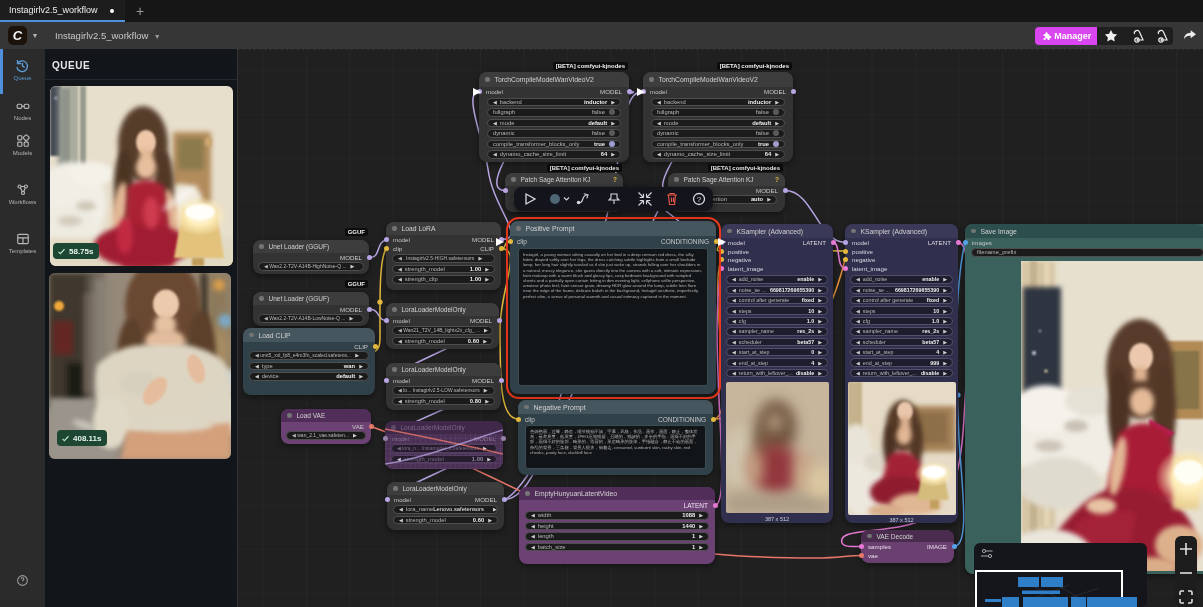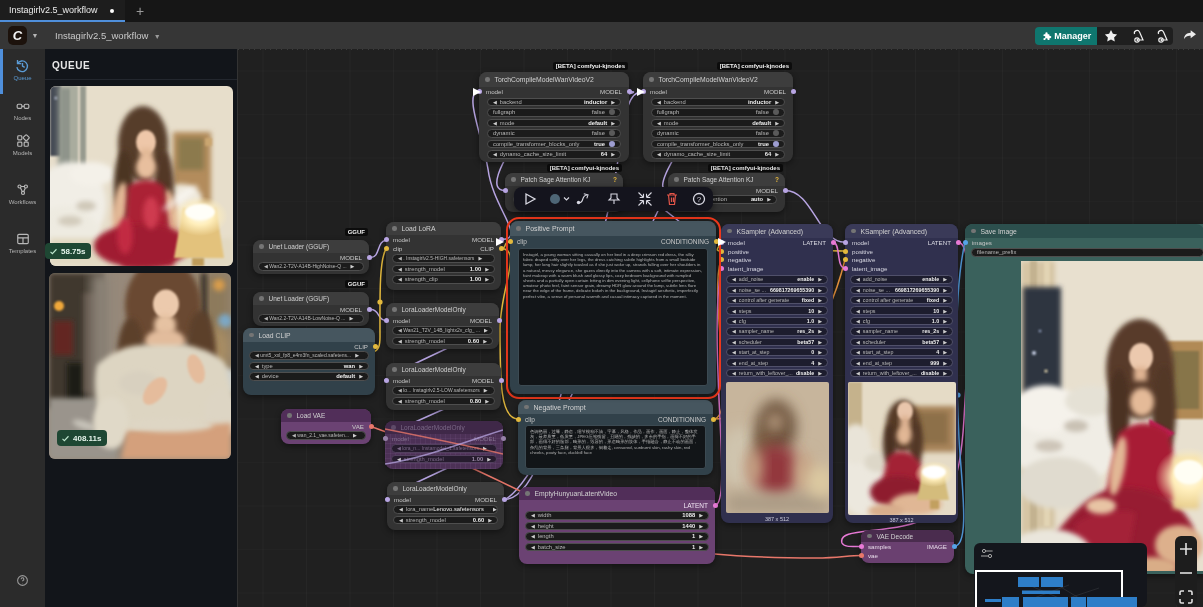--- a/index.html
+++ b/index.html
@@ -6,21 +6,21 @@
 .abs{position:absolute}
 
 #tabbar{position:absolute;left:0;top:0;width:1203px;height:22px;background:#161616}
 #tab1{position:absolute;left:0;top:0;width:125px;height:22px;background:#1d1d1d;border-bottom:2px solid #4f8fdb;color:#ececec;font-size:9px;line-height:20px;padding-left:9px}
 #tab1 .dot{position:absolute;left:110px;top:9px;width:4px;height:4px;border-radius:50%;background:#fff}
 #plus{position:absolute;left:132px;top:1px;width:16px;height:20px;color:#9a9a9a;font-size:14px;line-height:20px;text-align:center}
 #menubar{position:absolute;left:0;top:22px;width:1203px;height:27px;background:#363636}
 #logo{position:absolute;left:8px;top:4px;width:19px;height:19px;border-radius:5px;background:#1c120c;color:#f4f4f4;font-weight:bold;font-size:13px;text-align:center;line-height:19px;font-style:italic}
 #logochev{position:absolute;left:30px;top:4px;width:10px;height:19px;color:#b5b5b5;font-size:7px;line-height:19px;text-align:center}
 #wftitle{position:absolute;left:55px;top:0;height:27px;line-height:27px;color:#c9c9c9;font-size:9.5px}
-#mgr{position:absolute;left:1035px;top:4.5px;width:62px;height:18px;background:#0f766e;border-radius:4px 0 0 4px;color:#fff;font-size:9px;font-weight:bold;line-height:18px;text-align:center}
+#mgr{position:absolute;left:1035px;top:4.5px;width:62px;height:18px;background:#d946ef;border-radius:4px 0 0 4px;color:#fff;font-size:9px;font-weight:bold;line-height:18px;text-align:center}
 #tgrp{position:absolute;left:1097px;top:4.5px;width:76px;height:18px;background:#1f1f1f;border-radius:0 4px 4px 0}
 
 #sidebar{position:absolute;left:0;top:49px;width:45px;height:558px;background:#2b2b2b}
 #sidebar .item{position:absolute;left:0;width:45px;text-align:center;color:#b5b5b5;font-size:6px}
 #sidebar .item svg{display:block;margin:0 auto 2px auto}
 #activebar{position:absolute;left:0;top:0;width:2.5px;height:45px;background:#4f8fdb}
 
 #qpanel{position:absolute;left:45px;top:49px;width:192px;height:558px;background:#12151a}
 #qtitle{position:absolute;left:7px;top:11px;color:#e8e8e8;font-size:10px;font-weight:bold;letter-spacing:.5px}
 #qhdr{position:absolute;left:0;top:0;width:192px;height:31px;border-bottom:1px solid #23272e}
@@ -236,21 +236,21 @@
     <path d="M48 92 Q70 72 95 72 L138 72 Q165 78 176 90 L182 115 L182 150 Q120 168 56 158 Q42 120 48 92 Z" fill="#ddd5c2" filter="url(#b3)"></path>
     <ellipse cx="62" cy="150" rx="18" ry="26" fill="#e0d9c8" filter="url(#b3)"></ellipse>
     <ellipse cx="172" cy="140" rx="16" ry="24" fill="#ddd5c4" filter="url(#b3)"></ellipse>
     <ellipse cx="90" cy="110" rx="20" ry="12" fill="#d8d0bf" filter="url(#b3)"></ellipse>
     <ellipse cx="106" cy="118" rx="9" ry="16" fill="#e5bc9c" filter="url(#b1)" transform="rotate(38 106 118)"></ellipse>
     <ellipse cx="147" cy="96" rx="8" ry="15" fill="#e5bc9c" filter="url(#b1)" transform="rotate(-18 147 96)"></ellipse>
     <path d="M78 158 L182 150 L182 186 L72 186 Z" fill="#d4a07c" filter="url(#b3)"></path>
     <ellipse cx="122" cy="152" rx="42" ry="7" fill="#ded6c4" filter="url(#b3)"></ellipse>
   </svg>
   </div>
-  <div class="badge" style="left:0;top:194px">
+  <div class="badge" style="left:8px;top:194px">
     <svg width="9" height="9" viewBox="0 0 24 24" fill="none" stroke="#bfe8cf" stroke-width="3">
         <path d="M4 13 l5 5 L20 6"></path>
       </svg>58.75s</div>
   <div class="badge" style="left:12px;top:381px">
     <svg width="9" height="9" viewBox="0 0 24 24" fill="none" stroke="#bfe8cf" stroke-width="3">
         <path d="M4 13 l5 5 L20 6"></path>
       </svg>408.11s</div>
 </div>
 
 <div id="canvas">

